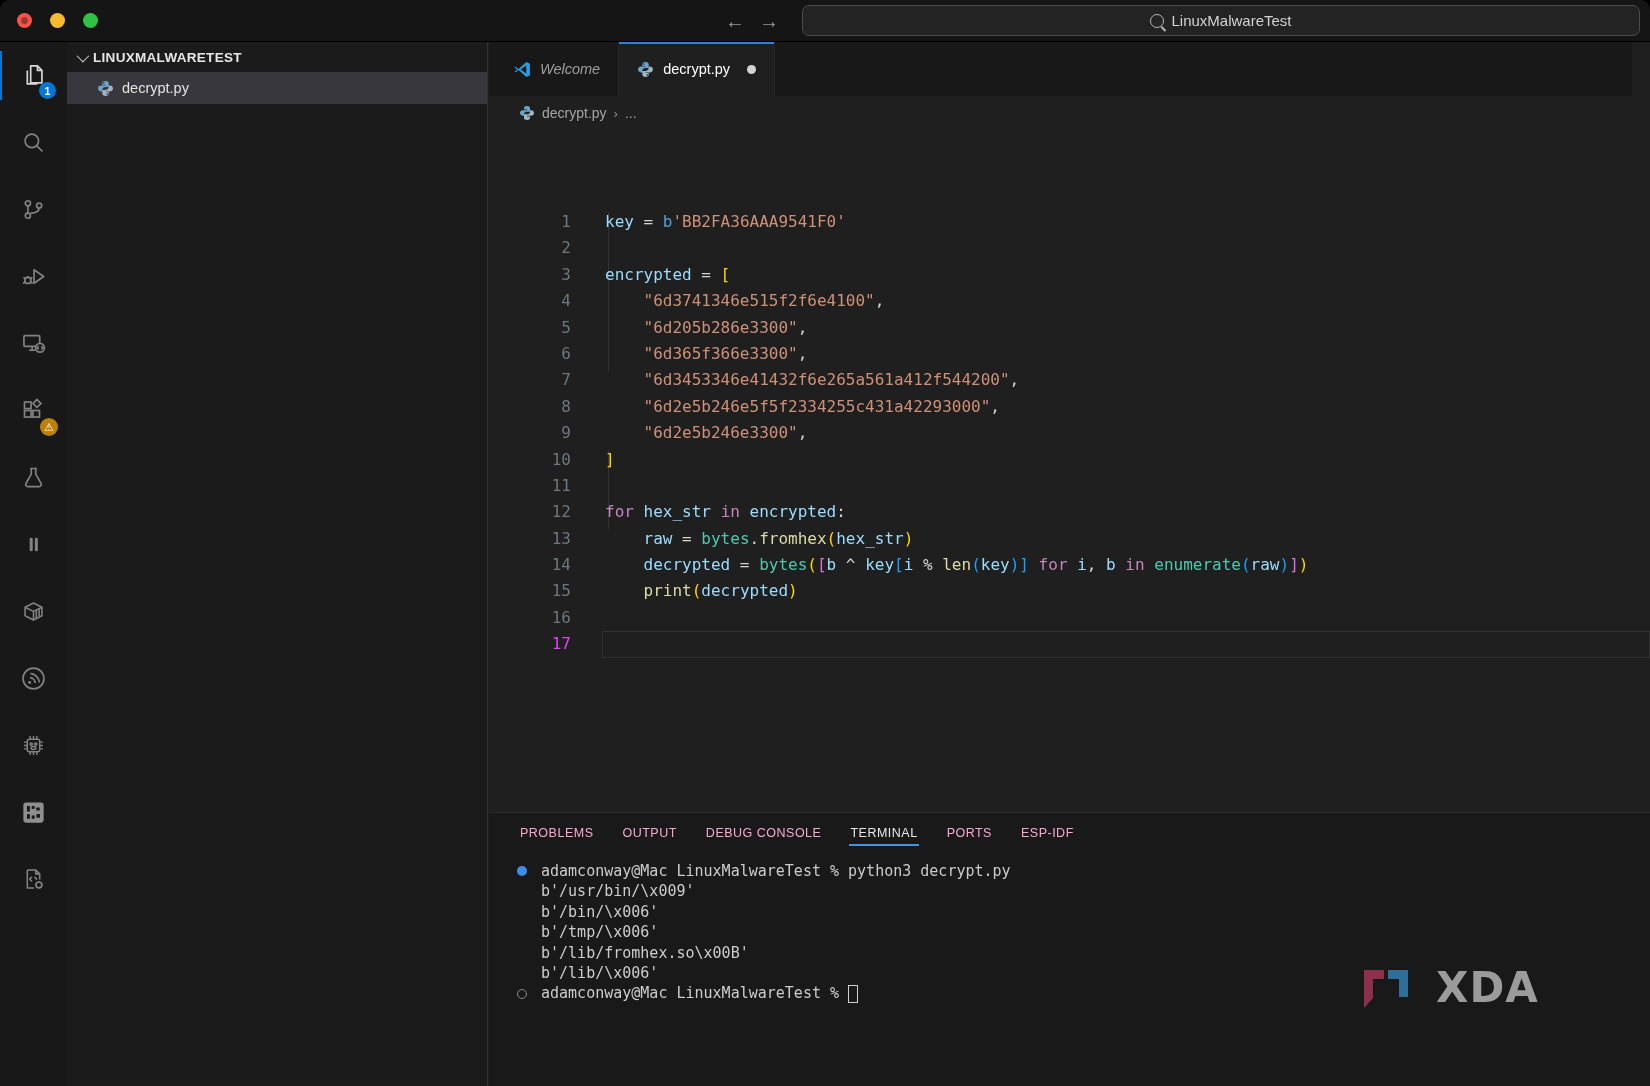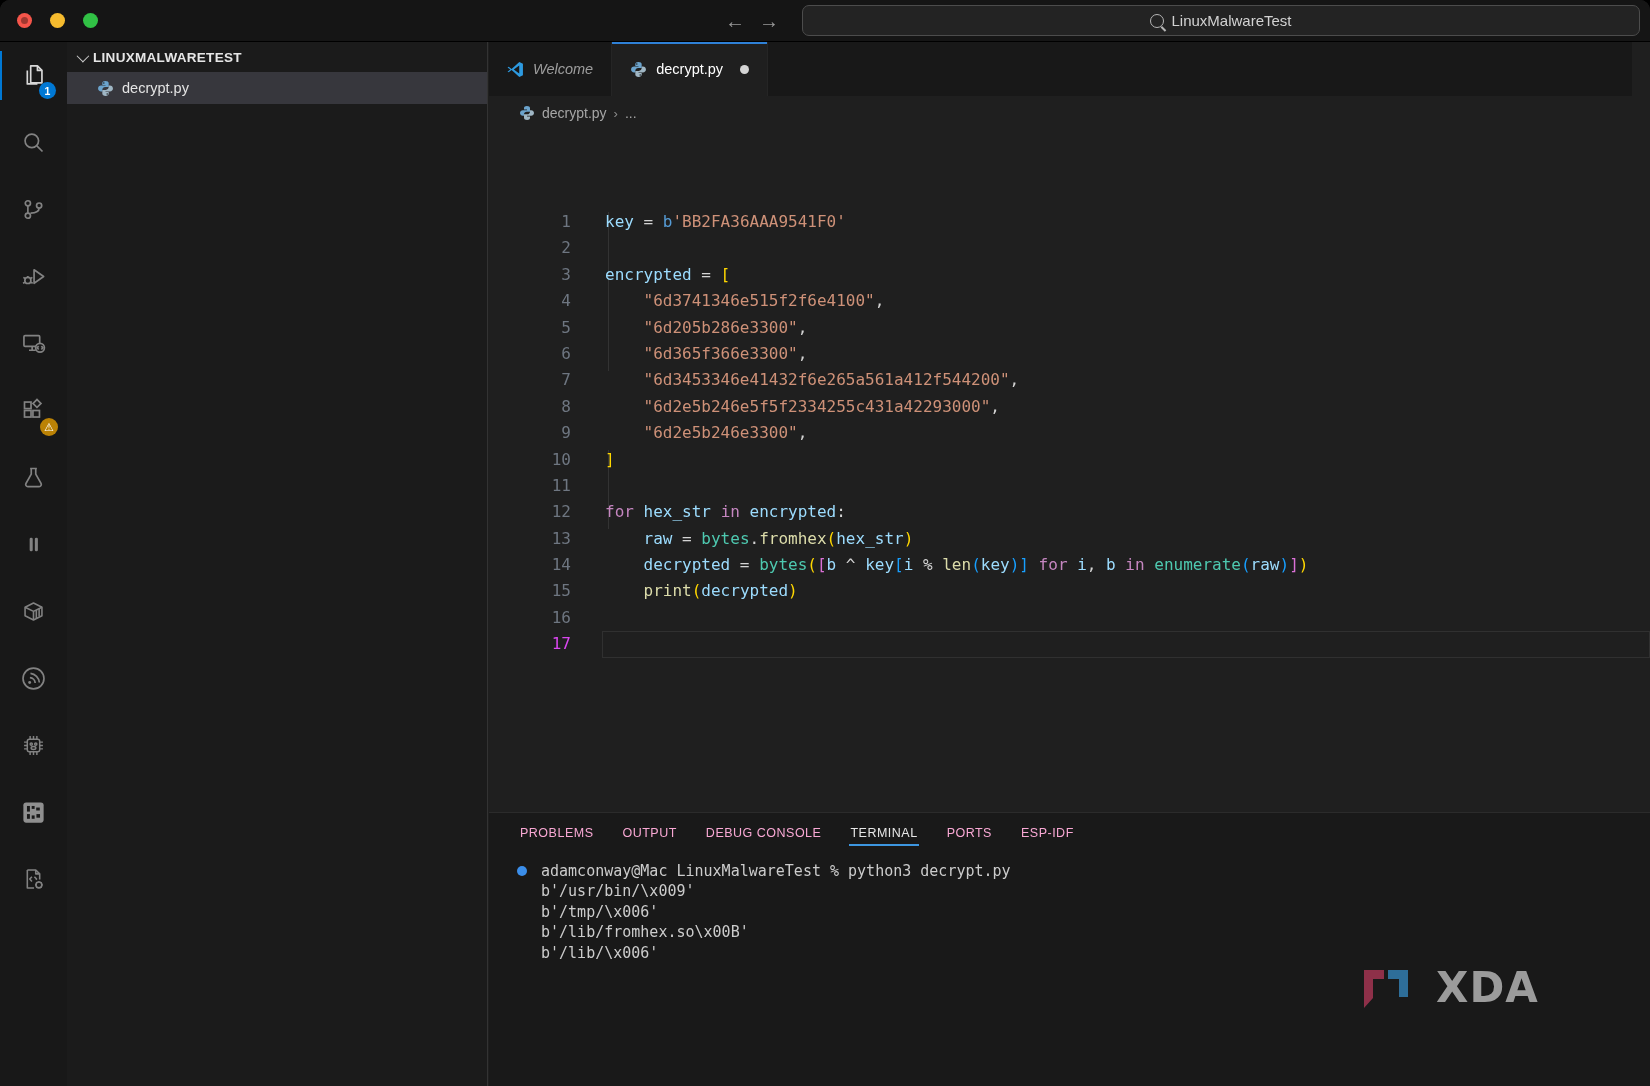--- a/index.html
+++ b/index.html
@@ -57,21 +57,21 @@
   .chev { width:9px; height:9px; border-right:1.6px solid #cccccc; border-bottom:1.6px solid #cccccc;
           transform:rotate(45deg) translateY(-2px); display:inline-block; }
   .file-row { height:32px; display:flex; align-items:center; gap:8px; padding-left:30px;
               color:#e4e4e4; font-size:14.5px; }
   .file-row.selected { background:#37373d; }
   .pyicon { width:17px; height:17px; flex:0 0 auto; }
 
   
   #editor-region { position:absolute; left:489px; top:42px; right:0; bottom:0; background:#1f1f1f; }
   #tabbar { position:absolute; left:0; top:0; right:18px; height:54px; background:#181818;
-            display:flex; }
+            display:flex;padding-left:7px; }
   .tab { height:54px; display:flex; align-items:center; gap:9px; padding:0 18px;
          border-right:1px solid #252525; font-size:14.5px; position:relative; color:#9d9d9d; }
   .tab .tabicon { width:17px; height:17px; }
   .tab.active { background:#1f1f1f; color:#ffffff; }
   .tab.active::before { content:""; position:absolute; left:0; right:0; top:0; height:2px;
          background:#2f81d7; }
   .tab .welcome-label { font-style:italic; }
   .mod-dot { width:9px; height:9px; border-radius:50%; background:#d4d4d4; margin-left:8px; }
 
   
@@ -318,23 +318,25 @@
           <div class="panel-tab">OUTPUT</div>
           <div class="panel-tab">DEBUG CONSOLE</div>
           <div class="panel-tab active">TERMINAL</div>
           <div class="panel-tab">PORTS</div>
           <div class="panel-tab">ESP-IDF</div>
         </div>
       <div id="terminal">
         <div id="terminal-lines">
             <div class="term-line"><span class="deco"><span class="run"></span></span><span>adamconway@Mac LinuxMalwareTest % python3 decrypt.py</span></div>
             <div class="term-line"><span class="deco"></span><span>b'/usr/bin/\x009'</span></div>
+            <div class="term-line"><span class="deco"></span><span>b'/bin/\x006'</span></div>
             <div class="term-line"><span class="deco"></span><span>b'/tmp/\x006'</span></div>
             <div class="term-line"><span class="deco"></span><span>b'/lib/fromhex.so\x00B'</span></div>
             <div class="term-line"><span class="deco"></span><span>b'/lib/\x006'</span></div>
+            <div class="term-line"><span class="deco"><span class="prompt"></span></span><span>adamconway@Mac LinuxMalwareTest % </span><span class="term-cursor"></span></div>
           </div>
       </div>
     </div>
   </div>
 
   <div id="watermark">
     <svg width="52" height="48" viewBox="0 0 52 48">
       <path fill="#8e3049" d="M24 4H4v38l9-10V13h11z"></path>
       <path fill="#2e6e99" d="M28 4h20v27h-9V13H28z"></path>
     </svg>

